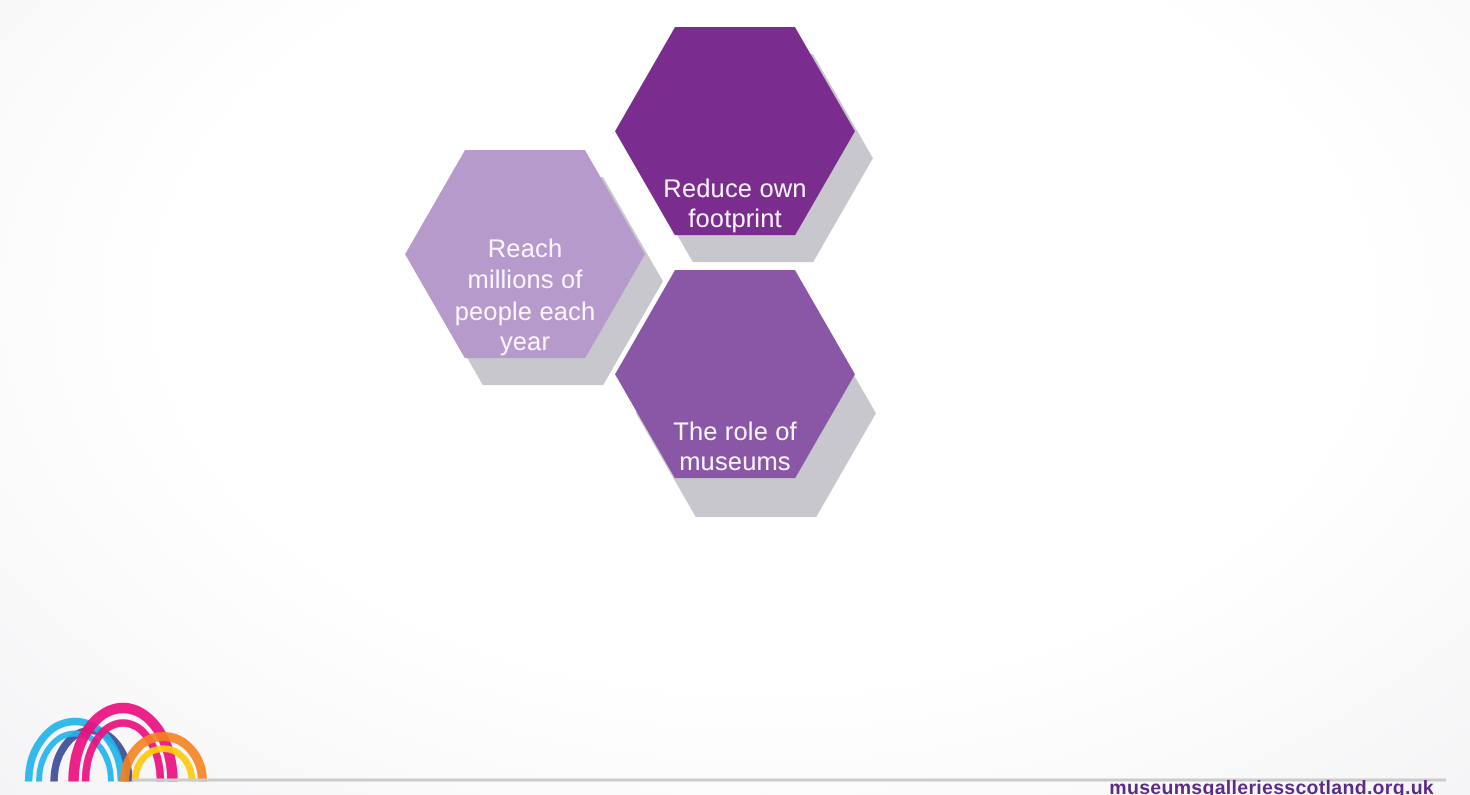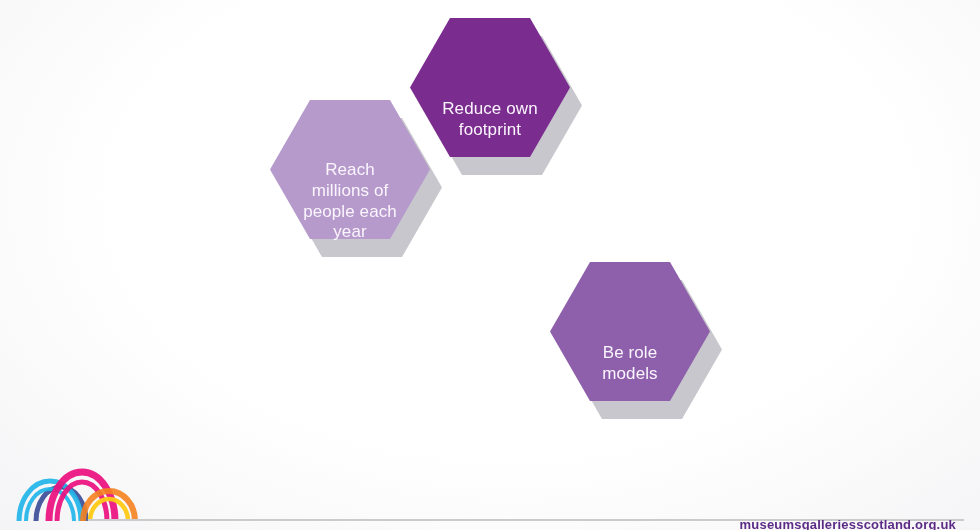--- a/index.html
+++ b/index.html
@@ -20,22 +20,22 @@
     position:absolute;left:0;top:0;width:100%;height:100%;
     clip-path:polygon(25% 0%,75% 0%,100% 50%,75% 100%,25% 100%,0% 50%);
   }
   .hex-shadow{
     background:rgba(70,70,90,0.30);
     transform:translate(12px,18px);
   }
   .hex-shadow.big-offset{transform:translate(14px,26px);}
   .hex-label{
     position:absolute;left:0;top:0;width:100%;height:100%;
-    display:flex;align-items:center;justify-content:center;text-align:center;
-    color:#fbf5fd;font-size:17px;line-height:1.22;letter-spacing:.1px;margin-top:32px;
+    display:flex;align-items:flex-end;justify-content:center;text-align:center;
+    color:#fbf5fd;font-size:17px;line-height:1.22;letter-spacing:.1px;
   }
   .hex-label span{display:block;max-width:116px;}
   .hex-label.w-narrow span{max-width:100px;}
   .hex-label.w-xnarrow span{max-width:94px;}
   
   .pos-top          {left:410px;top:18px;}
   .pos-top-right    {left:550px;top:100px;}
   .pos-bottom-right {left:550px;top:262px;}
   .pos-bottom       {left:410px;top:343px;}
   .pos-bottom-left  {left:270px;top:262px;}
@@ -54,29 +54,29 @@
   .logo path{fill:none;stroke-linecap:butt;}
 </style>
 </head>
 <body>
 
 <div class="slide">
 
   <div class="diagram">
 
 
-    <div class="hex-node pos-bottom-right">
-      <div class="hex-shadow"></div>
-      <div class="hex-fill" style="background-color: rgb(142, 96, 171);"></div>
-      <div class="hex-label w-narrow">
-        <span>Be role models</span>
+
+
+    <div class="hex-node pos-center">
+      <div class="hex-shadow big-offset"></div>
+      <div class="hex-fill" style="background-color: rgb(138, 87, 166);"></div>
+      <div class="hex-label">
+        <span>The role of museums</span>
       </div>
     </div>
-
-
 
 
     <div class="hex-node pos-top-left">
       <div class="hex-shadow"></div>
       <div class="hex-fill" style="background-color: rgb(181, 154, 203);"></div>
       <div class="hex-label w-xnarrow">
         <span>Reach millions of people each year</span>
       </div>
     </div>
 

